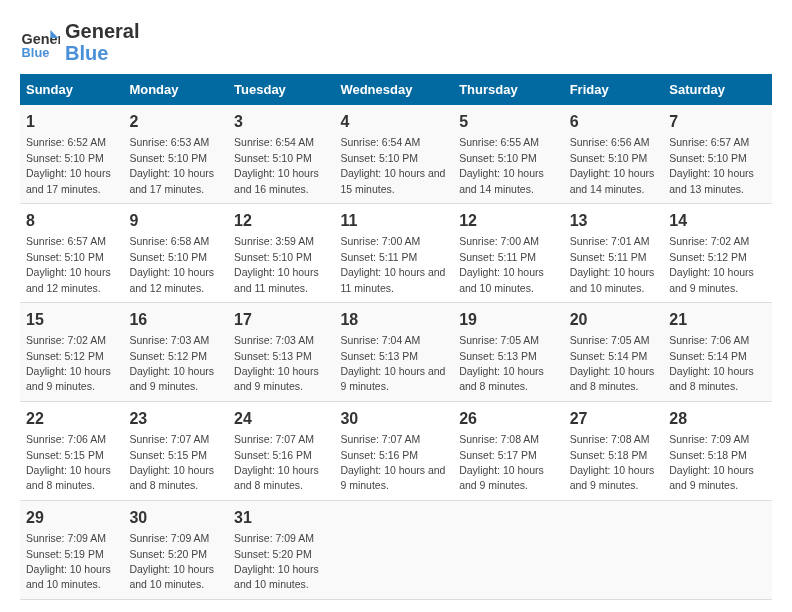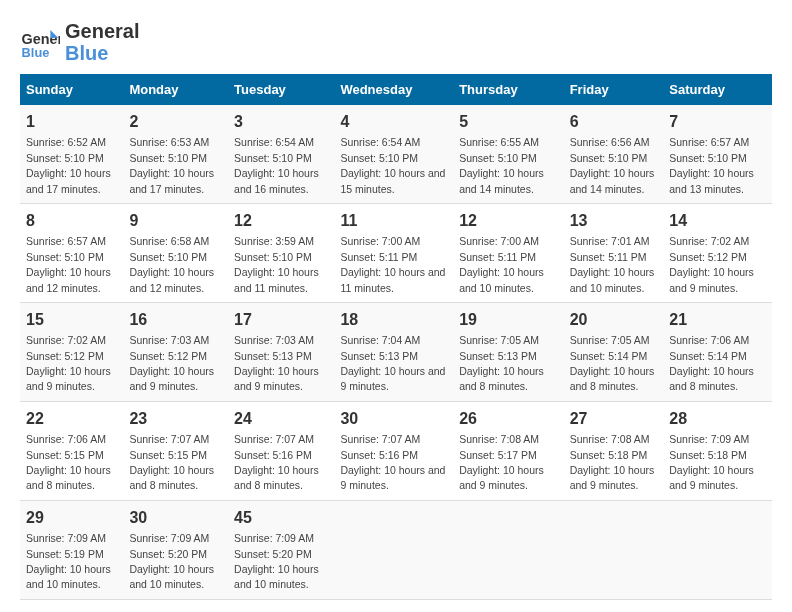--- a/index.html
+++ b/index.html
@@ -236,21 +236,21 @@
       </tr>
       <tr>
         <td><span class="day-num">29</span>
 <span class="day-info">Sunrise: 7:09 AM</span><br>
 <span class="day-info">Sunset: 5:19 PM</span><br>
 <span class="day-info">Daylight: 10 hours and 10 minutes.</span></td>
         <td><span class="day-num">30</span>
 <span class="day-info">Sunrise: 7:09 AM</span><br>
 <span class="day-info">Sunset: 5:20 PM</span><br>
 <span class="day-info">Daylight: 10 hours and 10 minutes.</span></td>
-        <td><span class="day-num">45</span>
+        <td><span class="day-num">31</span>
 <span class="day-info">Sunrise: 7:09 AM</span><br>
 <span class="day-info">Sunset: 5:20 PM</span><br>
 <span class="day-info">Daylight: 10 hours and 10 minutes.</span></td>
         <td></td>
         <td></td>
         <td></td>
         <td></td>
       </tr>
     </tbody>
 </table>

